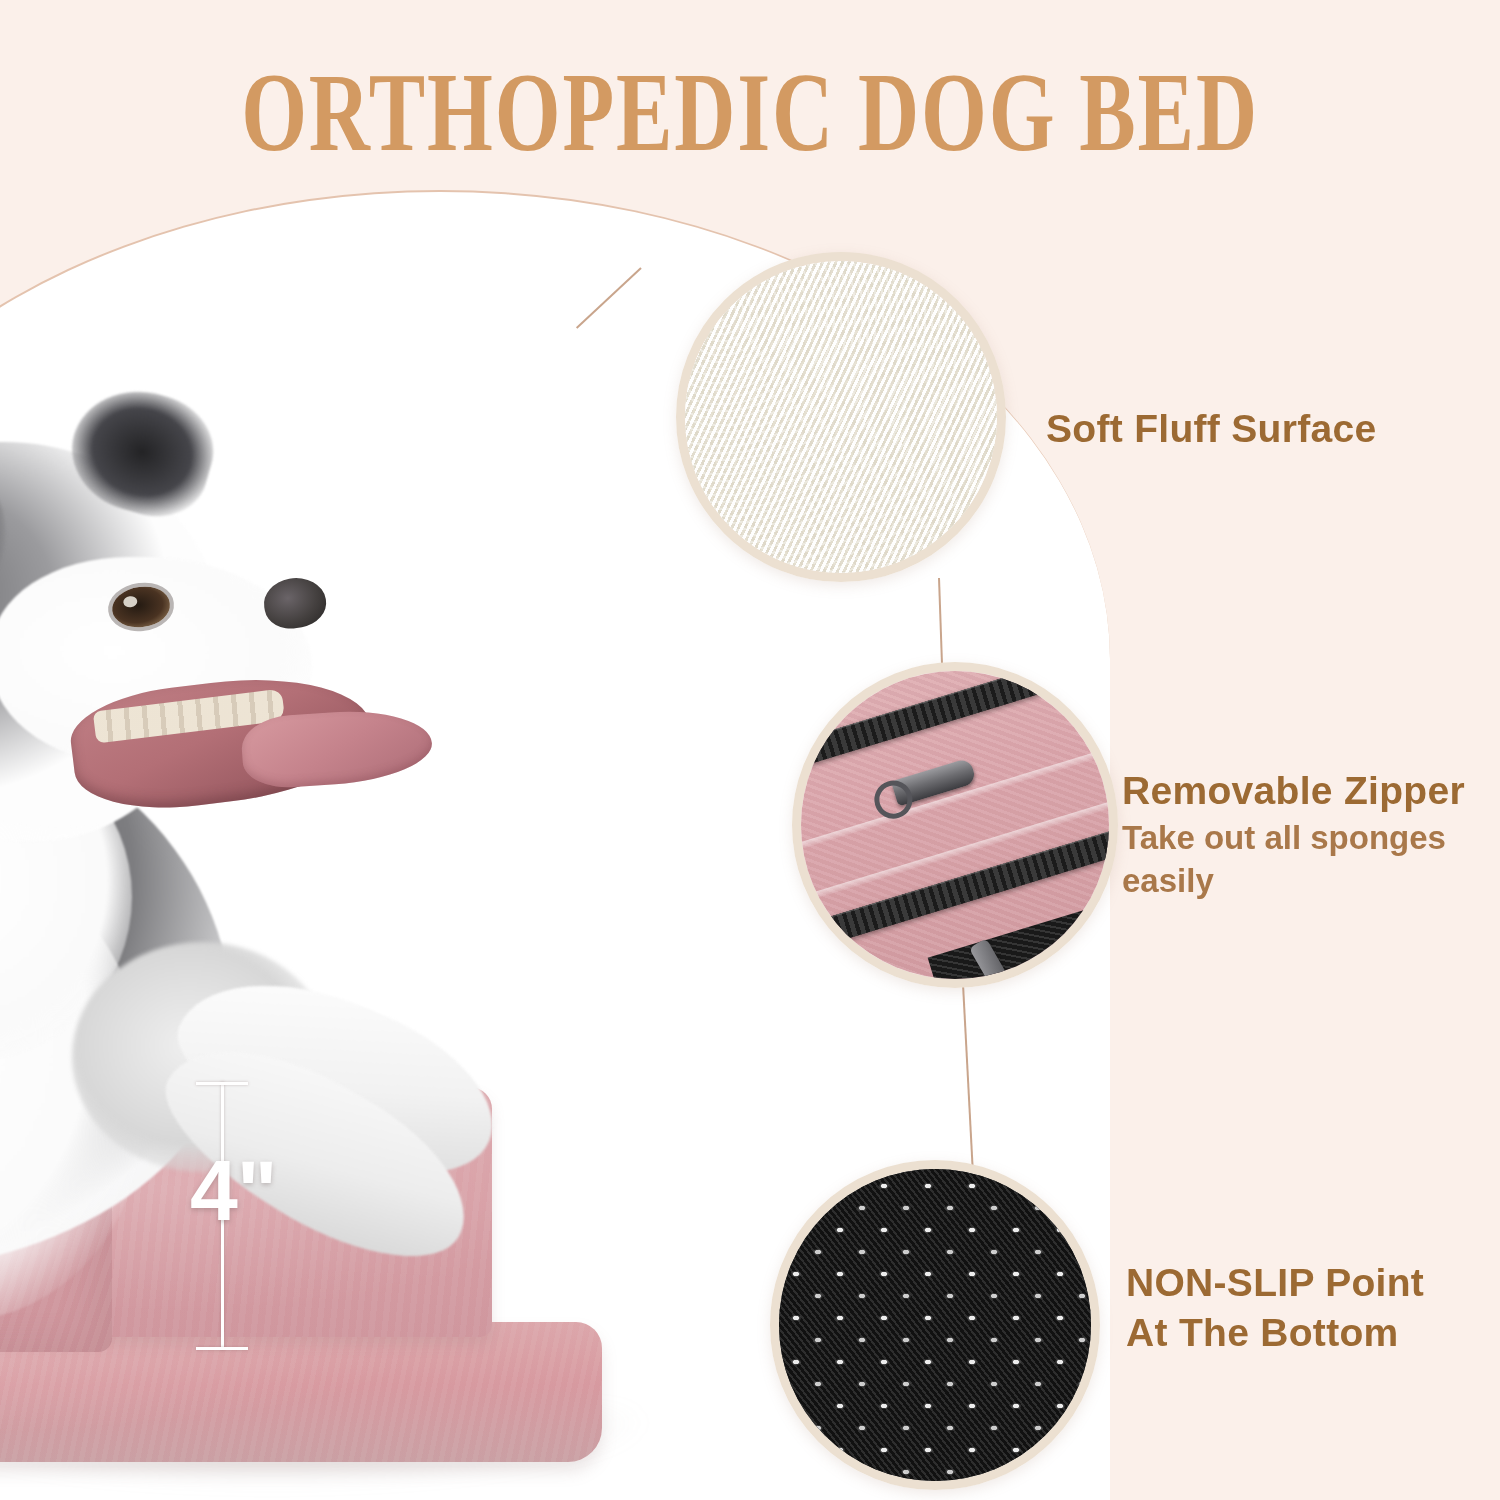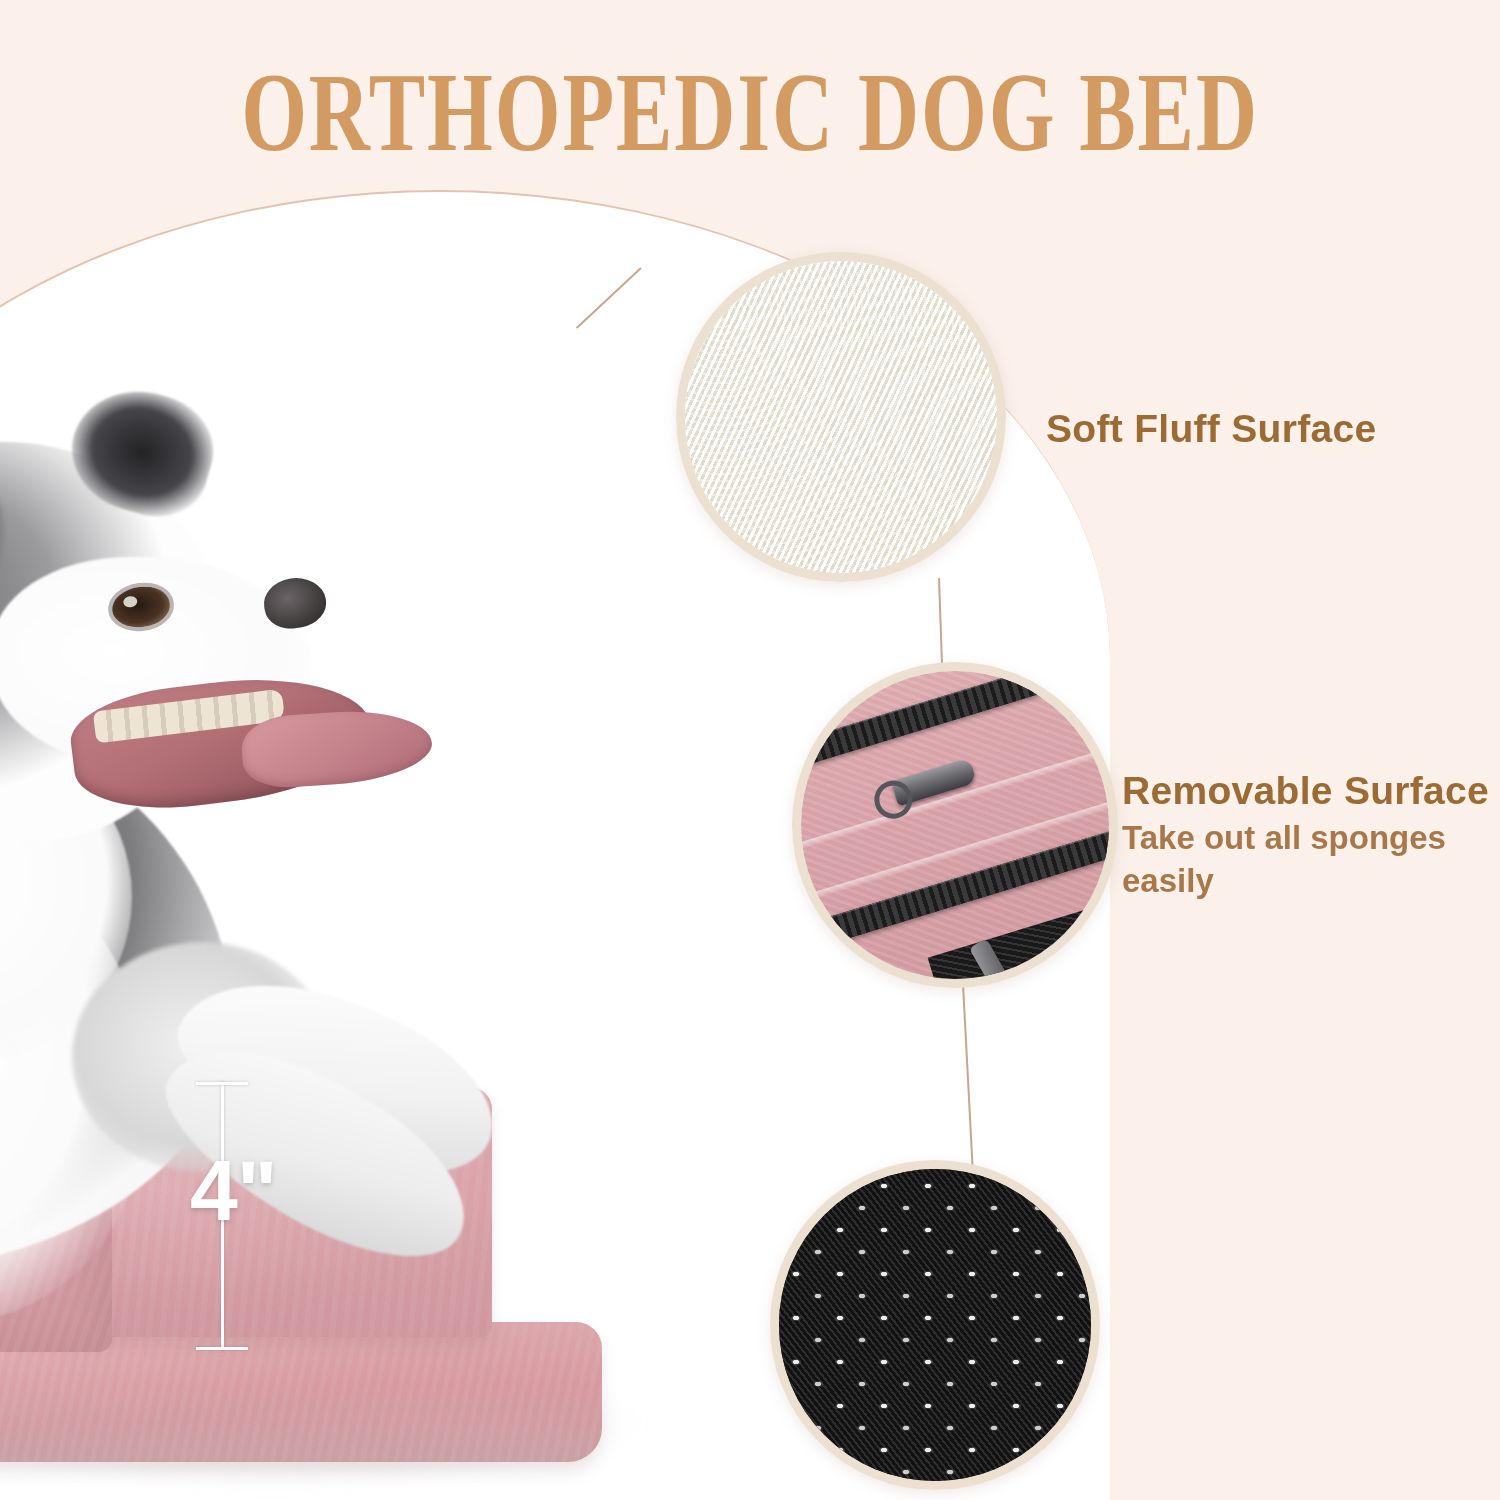--- a/index.html
+++ b/index.html
@@ -443,18 +443,22 @@
     <div class="slip-tex"></div>
     <div class="slip-dots"></div>
     <div class="slip-dots2"></div>
   </div>
 
   <div class="feature-label" id="label-fluff">
     <div class="feature-title">Soft Fluff Surface</div>
   </div>
 
   <div class="feature-label" id="label-zipper">
-    <div class="feature-title">Removable Surface</div>
+    <div class="feature-title">Removable Zipper</div>
     <div class="feature-sub">Take out all sponges easily</div>
   </div>
 
+  <div class="feature-label" id="label-nonslip">
+    <div class="feature-title">NON-SLIP Point</div>
+    <div class="feature-title">At The Bottom</div>
+  </div>
 
 </div>
 
 </body></html>

